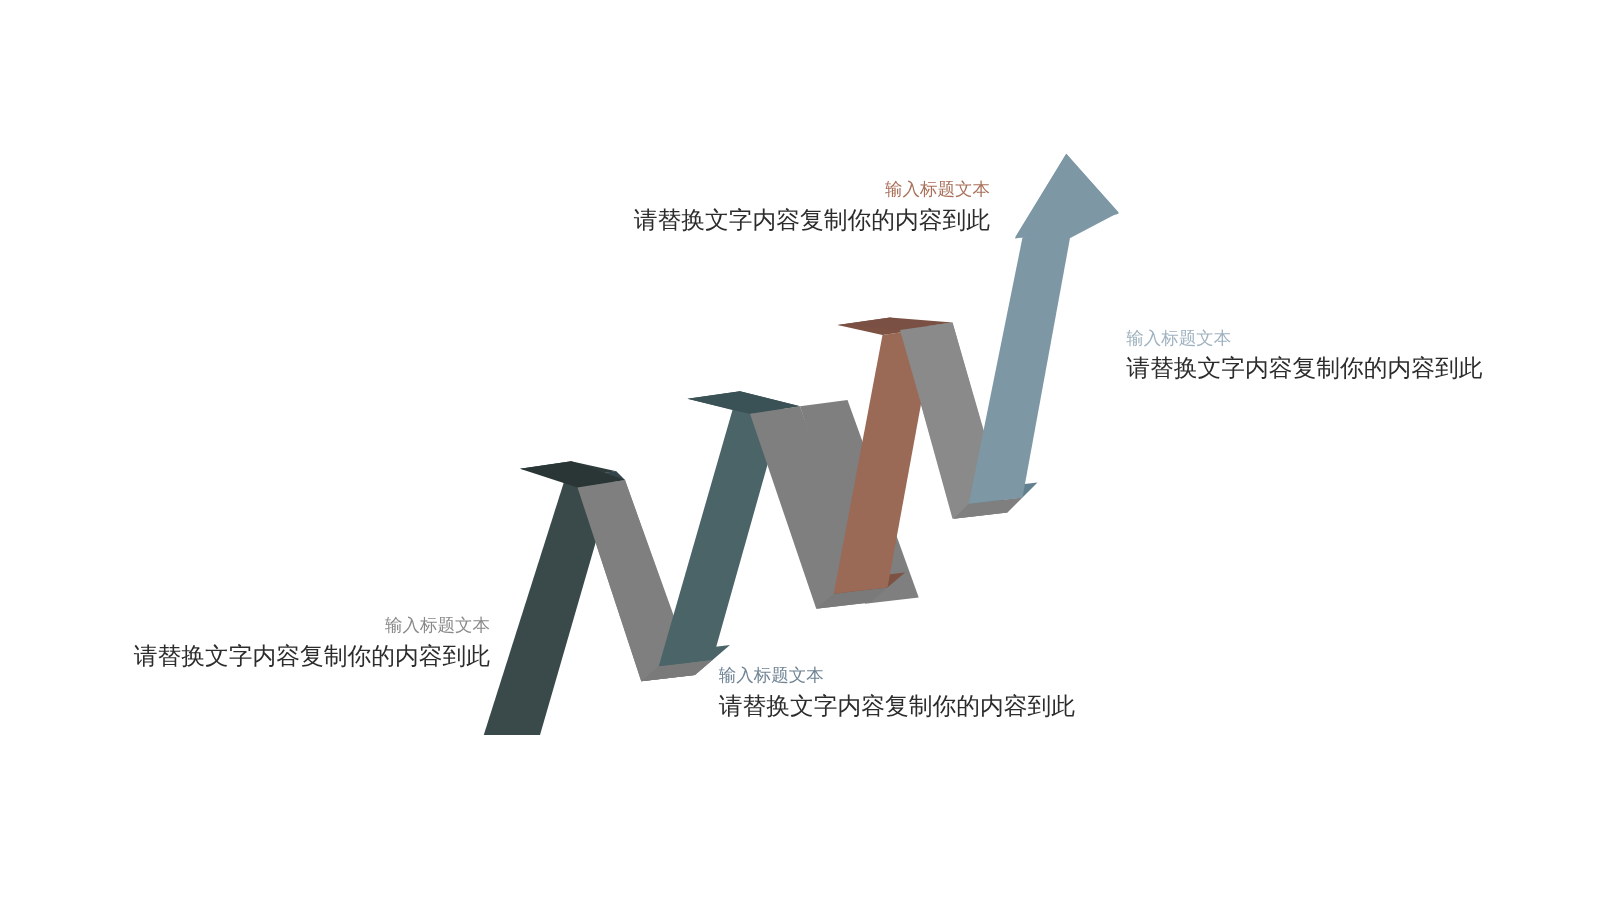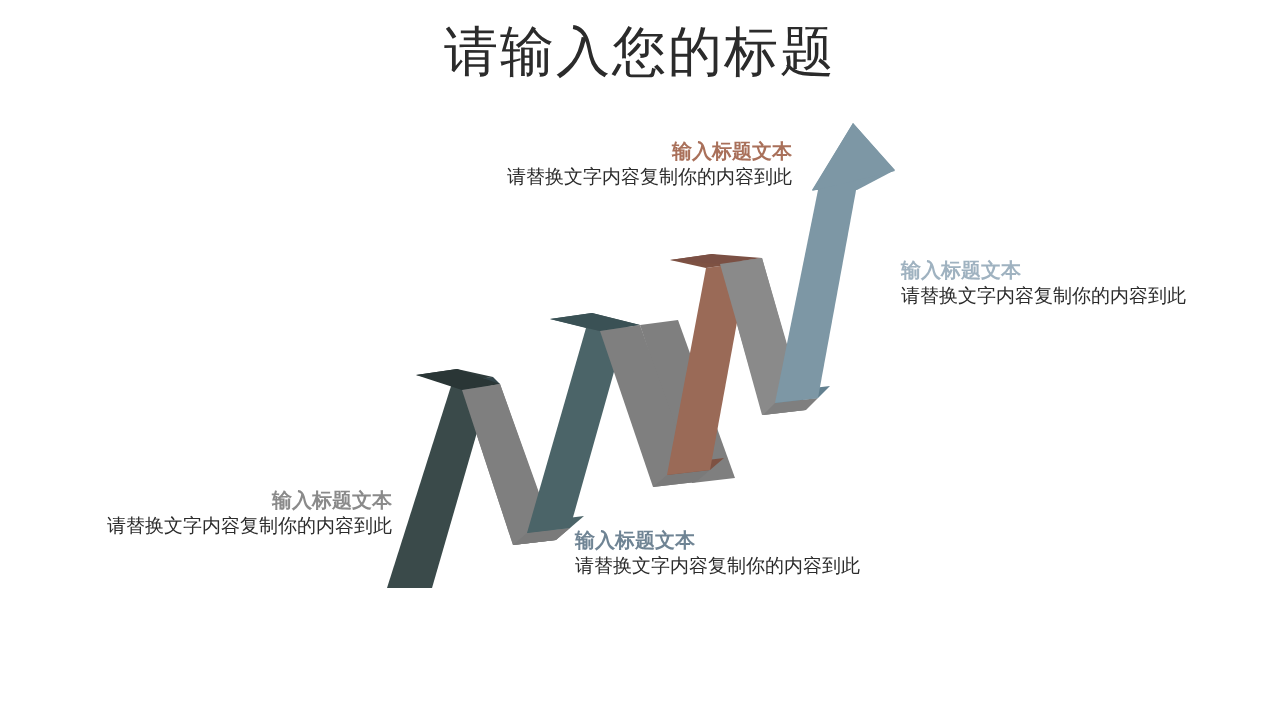--- a/index.html
+++ b/index.html
@@ -48,23 +48,23 @@
     width: 1280px;
     height: 720px;
     pointer-events: none;
   }
 
   
   .callout {
     position: absolute;
   }
   .callout .c-title {
-    font-size: 20px;
+    font-size: 14px;
     line-height: 24px;
-    font-weight: 700;
+    font-weight: 400;
     white-space: nowrap;
   }
   .callout .c-body {
     font-size: 19px;
     line-height: 22px;
     color: #2c2c2c;
     white-space: nowrap;
     margin-top: 3px;
   }
 
@@ -95,21 +95,20 @@
     top: 258px;
     width: 360px;
     text-align: left;
   }
 </style>
 </head>
 <body>
 
 <div id="slide">
 
-  <div class="slide-title">请输入您的标题</div>
 
   <svg id="arrow-graphic" viewBox="0 0 1280 720">
 
     <g>
 
       <polygon points="462,390 500,384 555,540 513,545" fill="#7f7f7f"></polygon>
       <polygon points="640,325 678,320 735,478 692,483" fill="#7f7f7f"></polygon>
       <polygon points="720,263 762,258 805,410 762,415" fill="#8a8a8a"></polygon>
 
       <polygon points="462,390 500,384 466,372 428,378" fill="#6d6d6d" opacity="0"></polygon>

